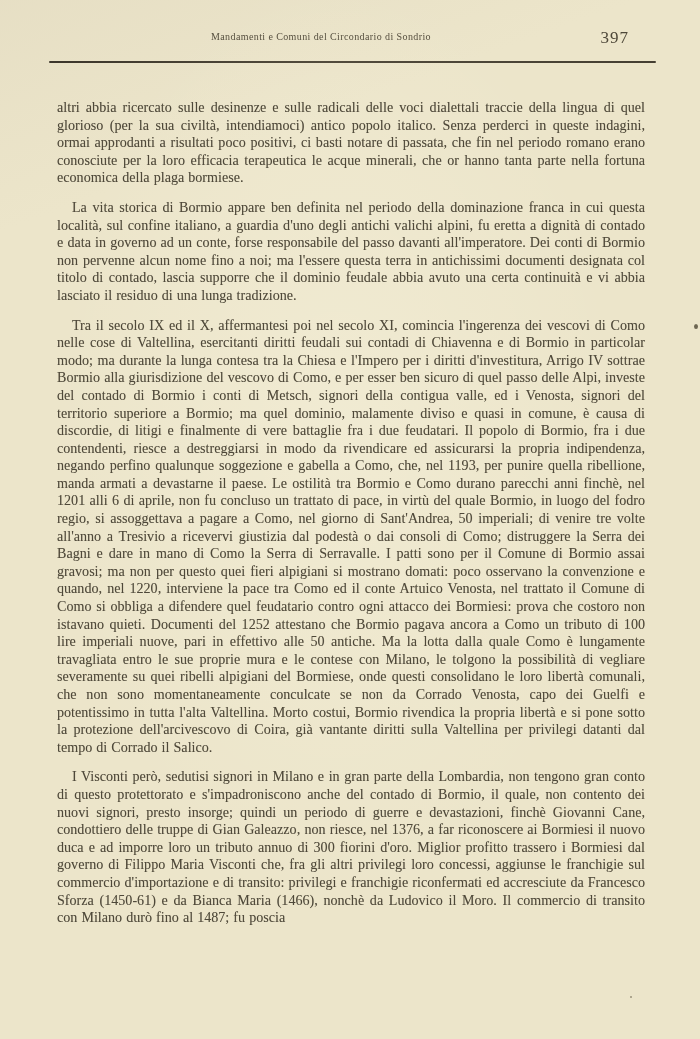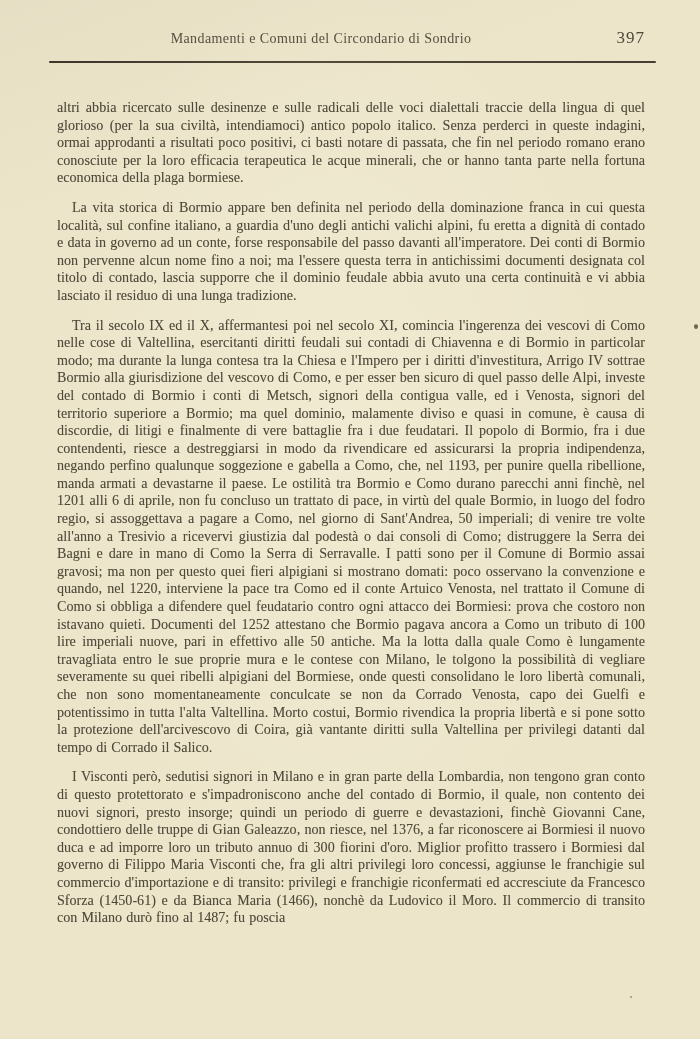--- a/index.html
+++ b/index.html
@@ -23,28 +23,28 @@
       linear-gradient(160deg, rgba(226,218,192,0.55) 0%, rgba(226,218,192,0) 18%),
       var(--paper);
   }
   .running-head{
     position:absolute;
     top:31px;left:45px;width:612px;height:24px;
   }
   .running-title{
     display:block;
     text-align:center;
-    font-size:14px;
+    font-size:10px;
     letter-spacing:0.4px;
     color:var(--head-ink);
     padding-right:60px; 
   }
   .page-number{
     position:absolute;
-    right:12px;top:-3px;
+    right:28px;top:-3px;
     font-size:17px;
     letter-spacing:1px;
     color:var(--ink);
   }
   .head-rule{
     position:absolute;
     top:61px;left:49px;width:607px;height:2px;
     background:linear-gradient(90deg,#3c362b 0%, #524b3c 45%, #453f32 100%);
     border-radius:1px;
   }

